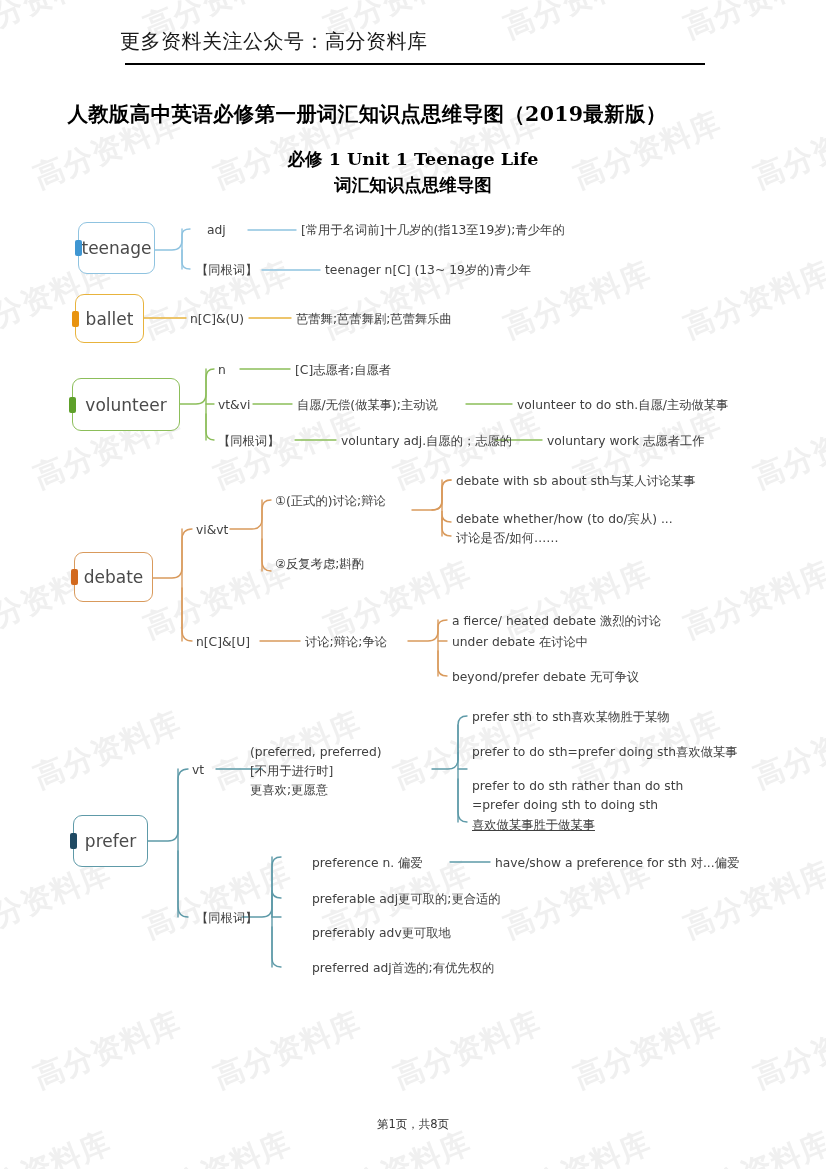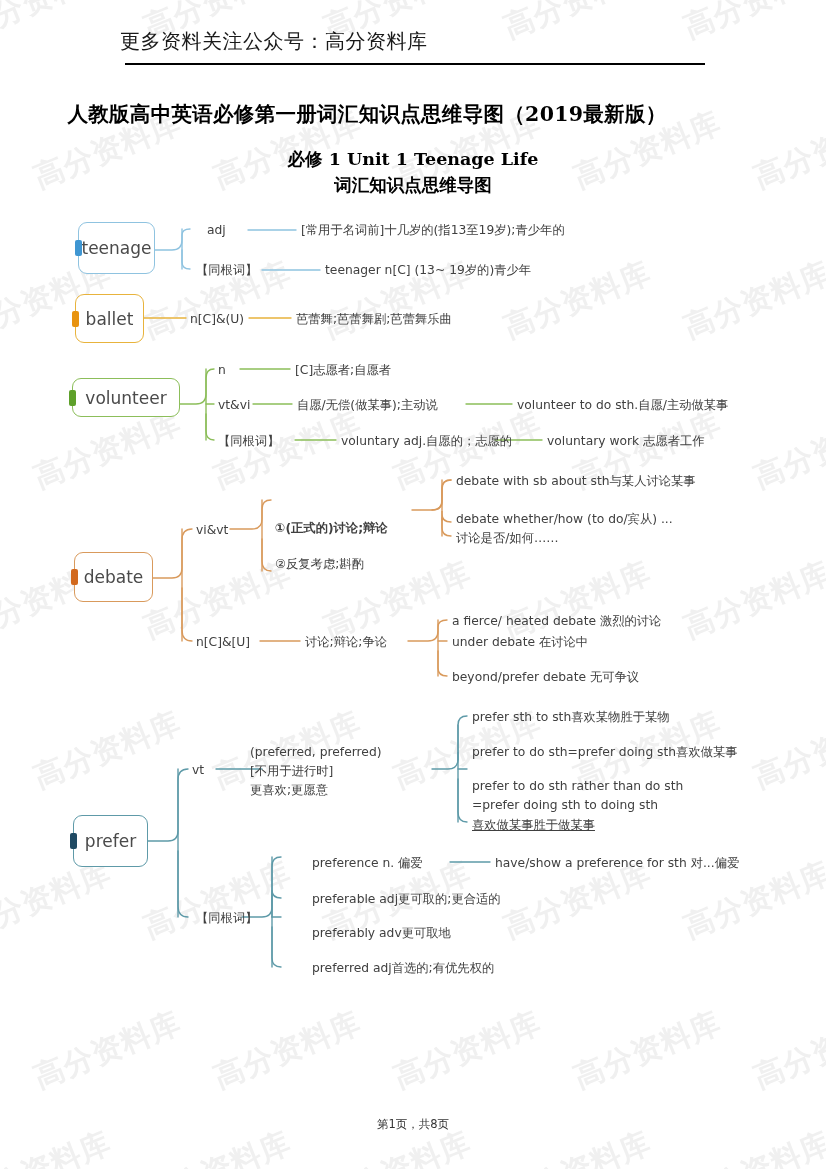--- a/index.html
+++ b/index.html
@@ -233,21 +233,21 @@
     <div class="root-node" style="left:78px;top:222px;width:77px;height:52px;border:1.6px solid #8fc3e0;">
       <span class="accent" style="background:#3f96d2;"></span>
       <span>teenage</span>
     </div>
 
     <div class="root-node" style="left:75px;top:294px;width:69px;height:49px;border:1.6px solid #e8b33c;">
       <span class="accent" style="background:#e8930f;"></span>
       <span>ballet</span>
     </div>
 
-    <div class="root-node" style="left:72px;top:378px;width:108px;height:39px;border:1.6px solid #8cbe5a;">
+    <div class="root-node" style="left:72px;top:378px;width:108px;height:53px;border:1.6px solid #8cbe5a;">
       <span class="accent" style="background:#5ea02a;"></span>
       <span>volunteer</span>
     </div>
 
     <div class="root-node" style="left:74px;top:552px;width:79px;height:50px;border:1.6px solid #d99a5c;">
       <span class="accent" style="background:#d2691e;"></span>
       <span>debate</span>
     </div>
 
     <div class="root-node" style="left:73px;top:815px;width:75px;height:52px;border:1.6px solid #5e9aa8;">
@@ -266,21 +266,21 @@
     <div class="lbl" style="left:218px;top:362px;">n</div>
     <div class="lbl cn" style="left:295px;top:362px;">[C]志愿者;自愿者</div>
     <div class="lbl" style="left:218px;top:397px;">vt&amp;vi</div>
     <div class="lbl cn" style="left:297px;top:397px;">自愿/无偿(做某事);主动说</div>
     <div class="lbl cn" style="left:517px;top:397px;">volunteer to do sth.自愿/主动做某事</div>
     <div class="lbl cn" style="left:218px;top:433px;">【同根词】</div>
     <div class="lbl cn" style="left:341px;top:433px;">voluntary adj.自愿的；志愿的</div>
     <div class="lbl cn" style="left:547px;top:433px;">voluntary work 志愿者工作</div>
 
     <div class="lbl" style="left:196px;top:522px;">vi&amp;vt</div>
-    <div class="lbl cn" style="left:275px;top:520px;font-weight:bold;">①(正式的)讨论;辩论</div>
+    <div class="lbl cn" style="left:275px;top:493px;">①(正式的)讨论;辩论</div>
     <div class="lbl cn" style="left:275px;top:556px;">②反复考虑;斟酌</div>
     <div class="lbl cn" style="left:456px;top:473px;">debate with sb about sth与某人讨论某事</div>
     <div class="lbl" style="left:456px;top:511px;">debate whether/how (to do/宾从) ...</div>
     <div class="lbl cn" style="left:456px;top:530px;">讨论是否/如何……</div>
     <div class="lbl" style="left:196px;top:634px;">n[C]&amp;[U]</div>
     <div class="lbl cn" style="left:305px;top:634px;">讨论;辩论;争论</div>
     <div class="lbl cn" style="left:452px;top:613px;">a fierce/ heated debate 激烈的讨论</div>
     <div class="lbl cn" style="left:452px;top:634px;">under debate 在讨论中</div>
     <div class="lbl cn" style="left:452px;top:669px;">beyond/prefer debate 无可争议</div>
 

